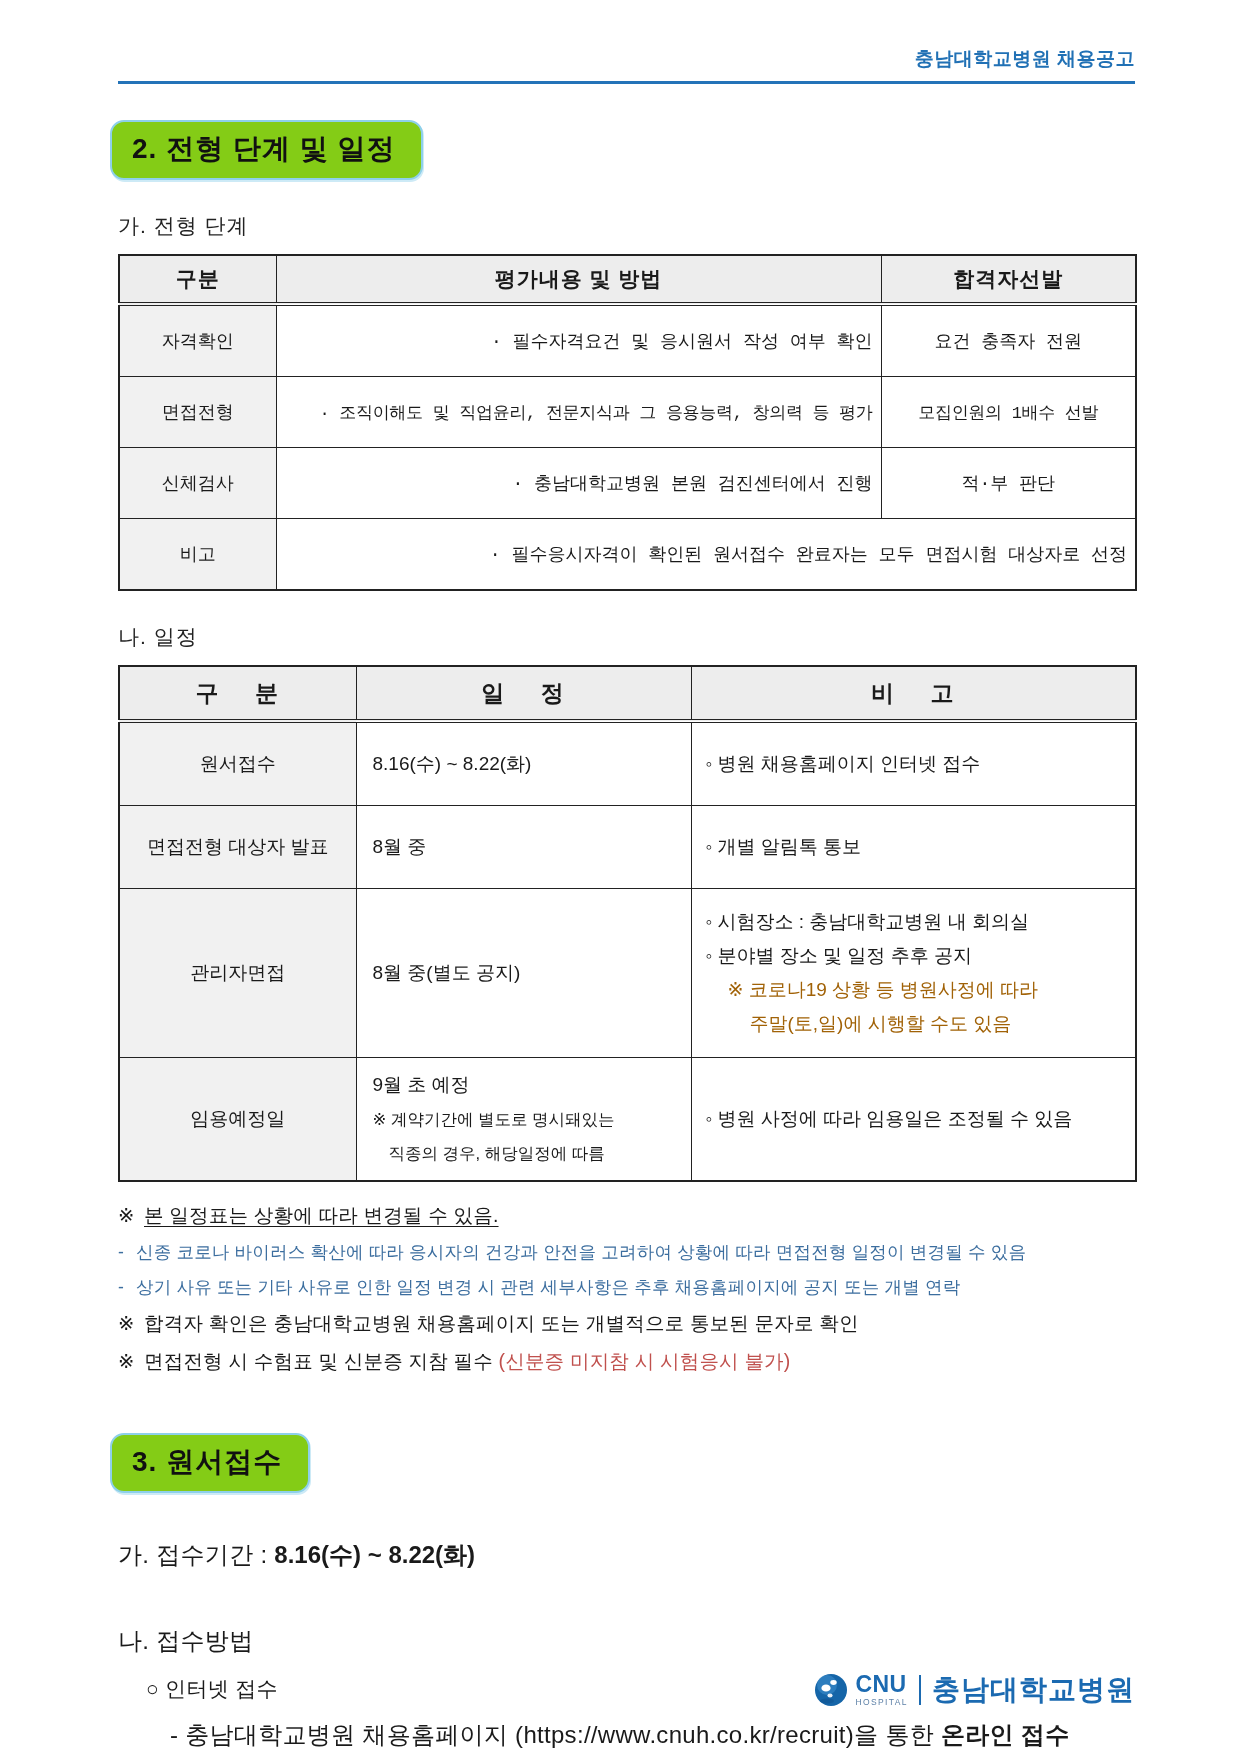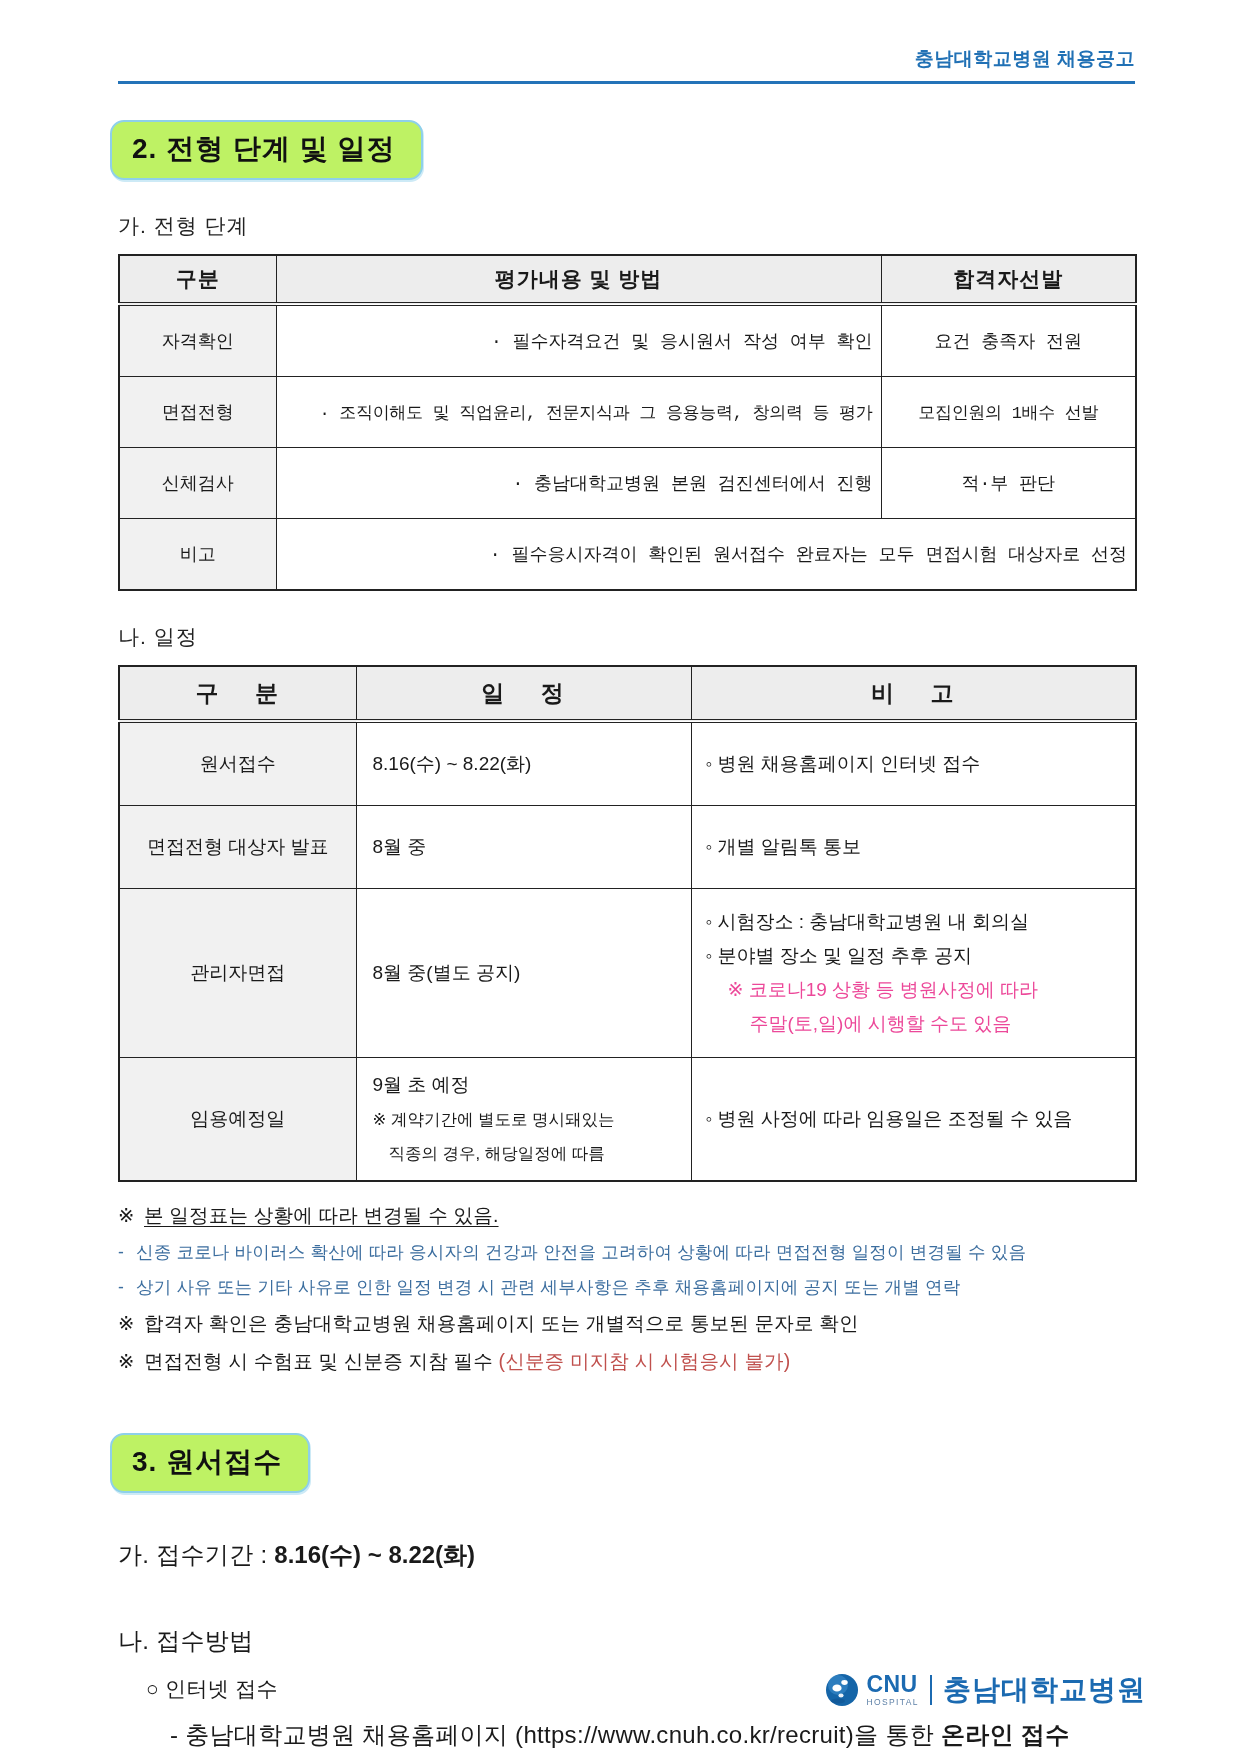--- a/index.html
+++ b/index.html
@@ -18,21 +18,21 @@
   
   .doc-header { text-align: right; font-size: 19px; font-weight: bold; color: #2171b5; letter-spacing: 0.5px; }
   .header-rule { margin-top: 9px; border: none; border-top: 3px solid #2373b8; height: 0; }
 
   
   .section-box {
     display: inline-block;
     margin-top: 28px;
     margin-left: -8px;
     padding: 8px 26px 10px 20px;
-    background: #bef264;
+    background: #84cc16;
     border: 2px solid #8ed0ea;
     border-radius: 14px;
     box-shadow: 1px 2px 0 #cdeaf6;
     font-size: 28px;
     font-weight: bold;
     letter-spacing: 1px;
     color: #111;
   }
   .sub-heading { margin-top: 32px; font-size: 21px; letter-spacing: 1px; color: #222; }
 
@@ -59,21 +59,21 @@
   .t1 .tight { font-size: 17px; letter-spacing: -0.3px; }
 
   
   .t2 th { font-size: 23px; word-spacing: 26px; letter-spacing: 2px; height: 34px; }
   .t2 td { font-size: 19px; }
   .t2 td.rowlabel { font-size: 19px; }
   .t2 .cell-date { text-align: left; padding: 10px 8px 10px 16px; }
   .t2 .cell-note { text-align: left; padding: 10px 8px 10px 14px; }
   .t2 .row-basic td { height: 62px; }
   .t2 .multiline div { line-height: 34px; }
-  .t2 .red { color: #ec4899; }
+  .t2 .red { color: #a16207; }
   .t2 .indent1 { padding-left: 22px; }
   .t2 .small { font-size: 16.5px; line-height: 30px; }
   .t2 .small-indent { padding-left: 16px; }
   .t2 .row-interview td { height: 148px; }
   .t2 .row-appoint td { height: 98px; }
 
   
   .notes { margin-top: 20px; }
   .note-line { font-size: 19.5px; margin-top: 11px; letter-spacing: 0.2px; color: #1a1a1a; }
   .note-line .marker { display: inline-block; width: 26px; }
@@ -87,21 +87,21 @@
   .period { margin-top: 46px; }
   .period b { letter-spacing: 0; }
   .method { margin-top: 54px; }
   .internet { margin-top: 18px; margin-left: 28px; font-size: 21px; }
   .dash1 { margin-top: 16px; margin-left: 52px; }
   .paren { margin-top: 12px; margin-left: 72px; font-weight: bold; }
 
   
   .footer-logo {
     position: absolute;
-    right: 94px;
+    right: 105px;
     bottom: 44px;
     display: flex;
     align-items: center;
     gap: 7px;
   }
   .logo-txt { display: flex; flex-direction: column; line-height: 1; }
   .logo-cnu { font-size: 23px; font-weight: bold; color: #1b6ab1; letter-spacing: 0.5px; }
   .logo-hosp { font-size: 8.5px; color: #5b7fa6; letter-spacing: 1.4px; margin-top: 2px; }
   .logo-divider { width: 2px; height: 30px; background: #1b6ab1; margin: 0 4px; }
   .logo-name { font-size: 28px; font-weight: bold; color: #1b6ab1; letter-spacing: 1px; }

